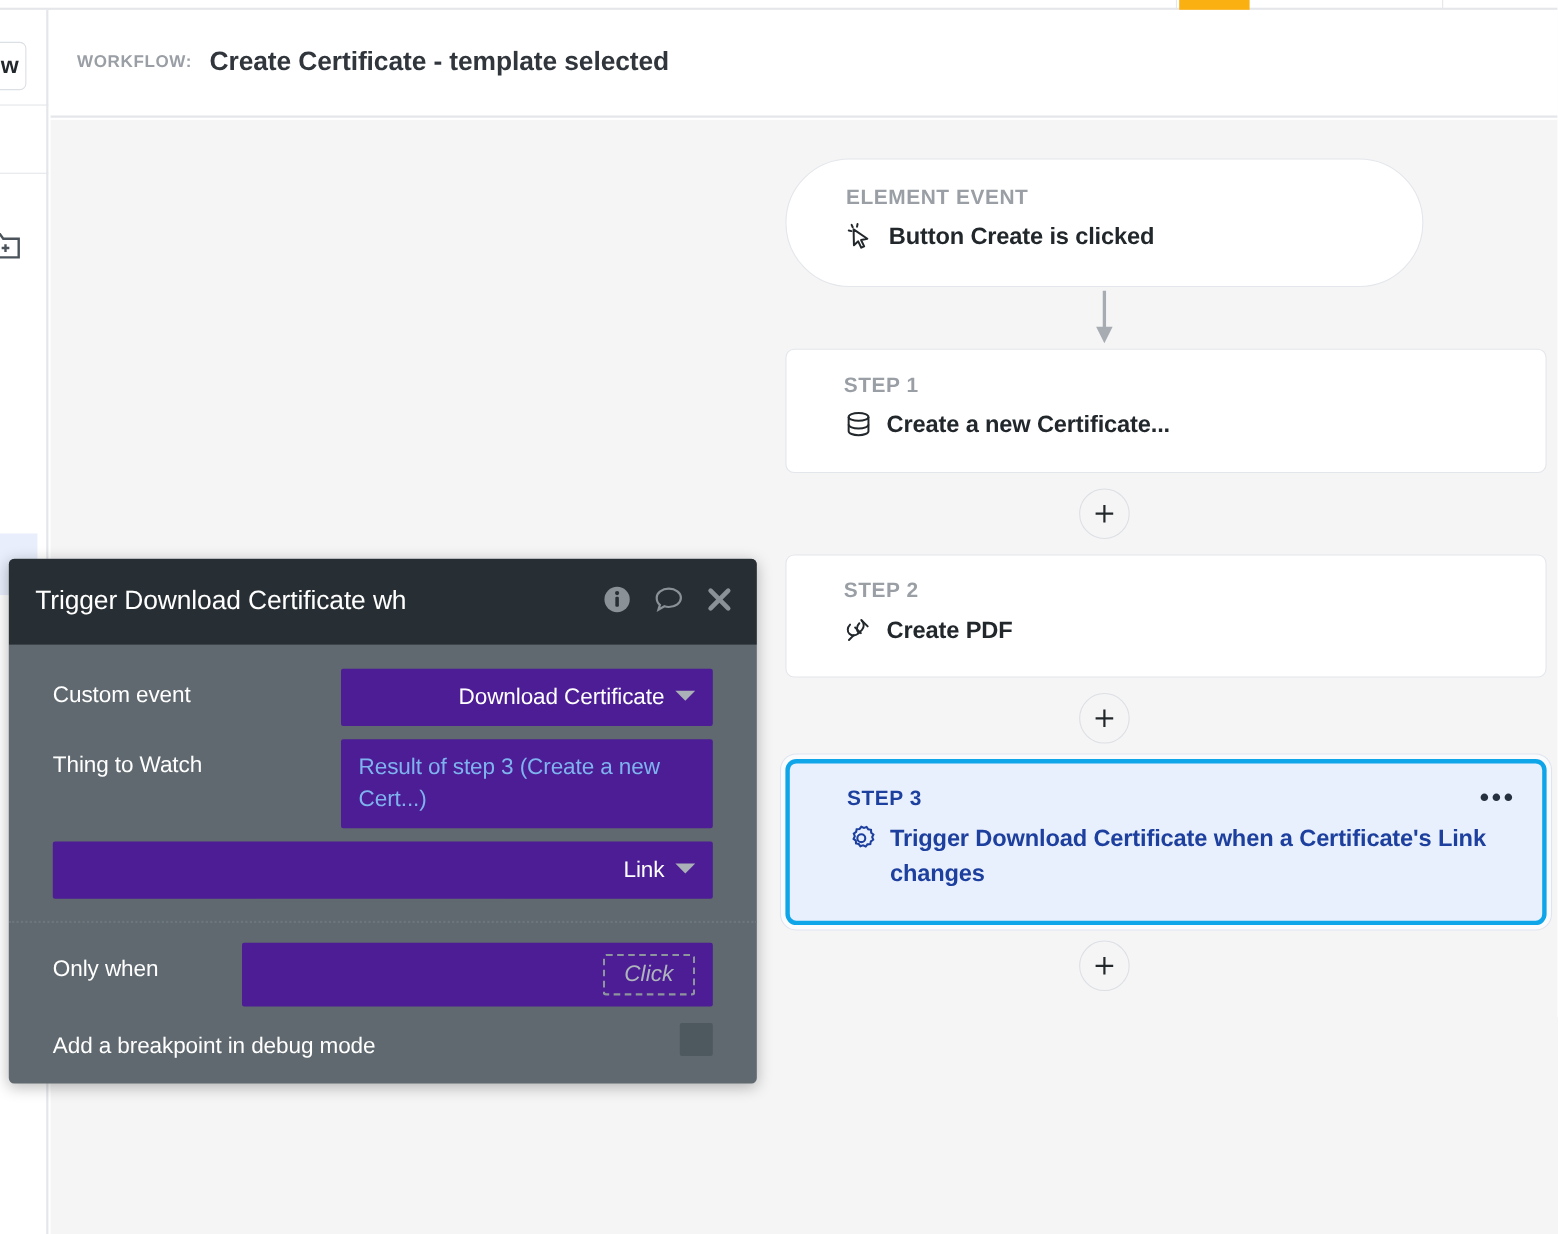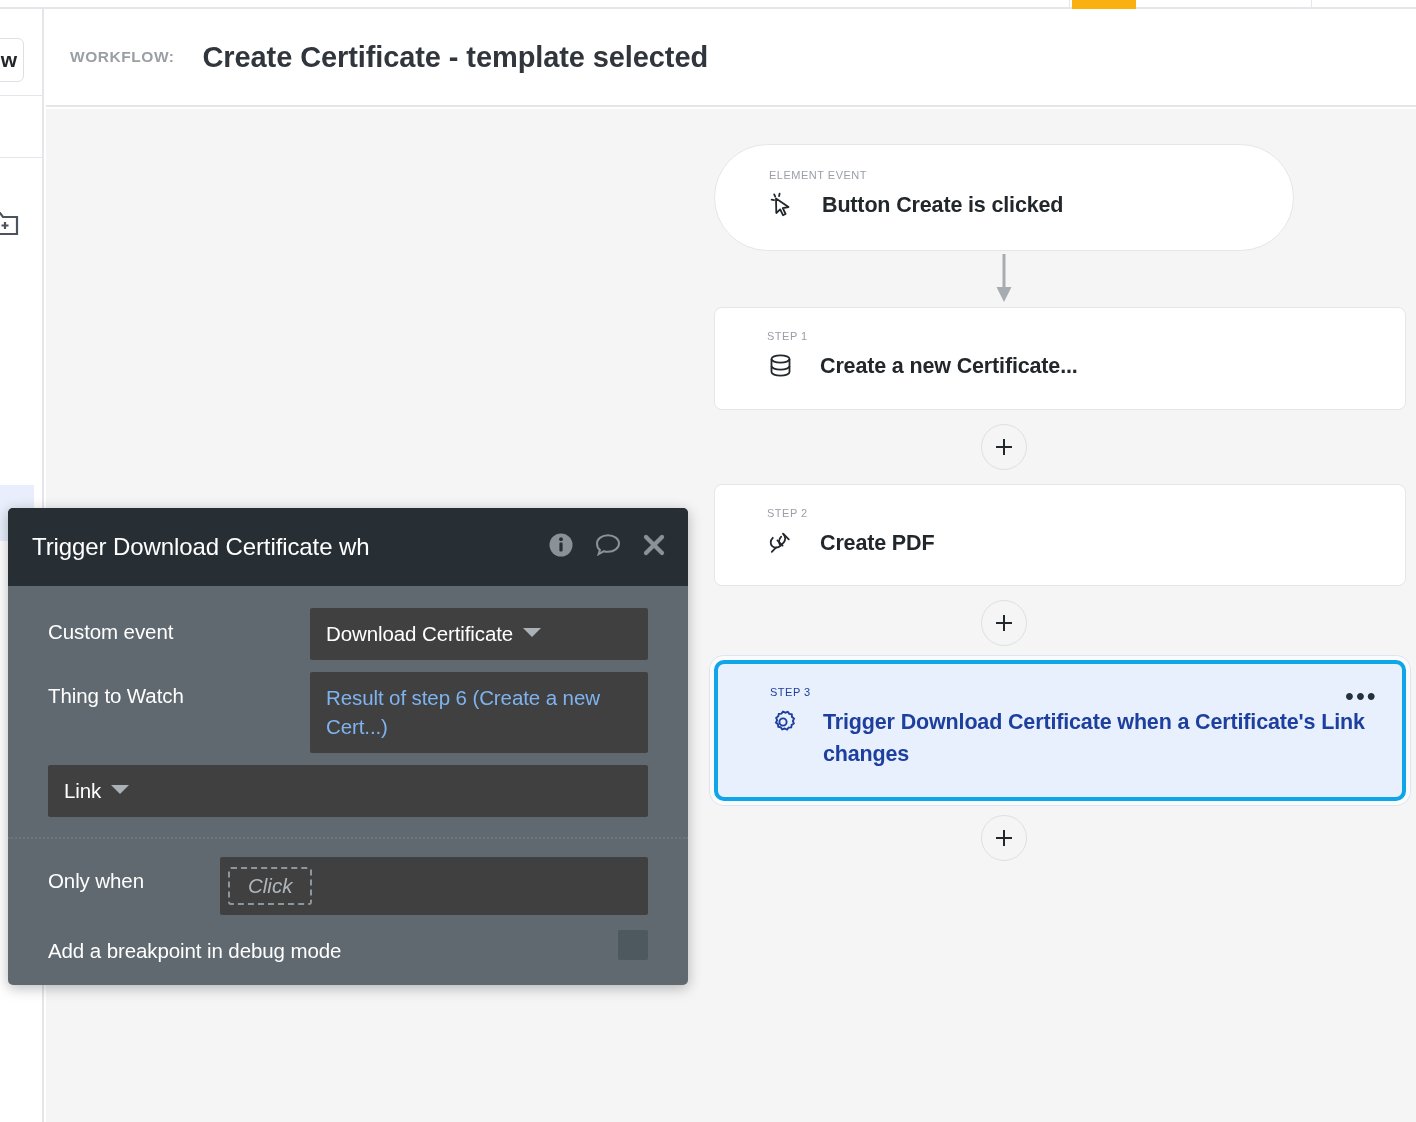--- a/index.html
+++ b/index.html
@@ -93,22 +93,22 @@
     padding-left: 24px;
   }
   .header-kicker {
     font-size: 15.5px;
     font-weight: 700;
     letter-spacing: 0.55px;
     color: #9a9fa6;
     text-transform: uppercase;
   }
   .header-title {
-    margin-left: 28px;
-    font-size: 29px;
+    margin-left: 16px;
+    font-size: 24px;
     font-weight: 700;
     color: #30363c;
     letter-spacing: -0.1px;
   }
 
   
   .canvas {
     position: absolute;
     left: 46px; top: 109px;
     width: 1370px; height: 1013px;
@@ -141,33 +141,33 @@
   .step-card.selected {
     background: #e8effd;
     border: 4px solid #0ea5e9;
     border-radius: 10px;
     box-shadow: 0 0 0 4px rgba(255,255,255,0.85),
                 0 0 0 5px #dfe5ef;
     position: relative;
   }
 
   .card-kicker {
-    font-size: 11px;
-    font-weight: 400;
+    font-size: 19px;
+    font-weight: 700;
     letter-spacing: 0.5px;
     color: #9a9fa6;
     text-transform: uppercase;
   }
   .step-card.selected .card-kicker { color: #1d3f9e; }
 
   .card-row {
     display: flex;
     align-items: flex-start;
     margin-top: 9px;
-    gap: 27px;
+    gap: 13px;
   }
   .card-icon {
     flex: 0 0 auto;
     width: 26px; height: 30px;
     display: flex;
     align-items: center;
     justify-content: center;
   }
   .card-text {
     font-size: 21.5px;
@@ -264,27 +264,27 @@
     flex: 0 0 262px;
     font-size: 20.5px;
     color: #ffffff;
     padding-top: 12px;
     letter-spacing: -0.1px;
   }
   .field-label.wide { flex: 0 0 auto; }
 
   .ctrl {
     flex: 1 1 auto;
-    background: #404040;
+    background: #4c1d95;
     border-radius: 2px;
     min-height: 48px;
     padding: 11px 16px 12px 16px;
     display: flex;
     align-items: flex-start;
-    justify-content: flex-start;
+    justify-content: flex-end;
     gap: 10px;
     cursor: pointer;
   }
   .ctrl-value {
     font-size: 20.5px;
     color: #ffffff;
     line-height: 1.42;
     letter-spacing: -0.1px;
   }
   .ctrl-value.linkish { color: #7fb3ef; }
@@ -499,21 +499,21 @@
         <div class="field-label">Custom event</div>
         <div class="ctrl">
           <span class="ctrl-value">Download Certificate</span>
           <span class="caret"></span>
         </div>
       </div>
 
       <div class="field">
         <div class="field-label">Thing to Watch</div>
         <div class="ctrl">
-          <span class="ctrl-value linkish">Result of step 6 (Create a new Cert...)</span>
+          <span class="ctrl-value linkish">Result of step 3 (Create a new Cert...)</span>
         </div>
       </div>
 
       <div class="field">
         <div class="ctrl">
           <span class="ctrl-value">Link</span>
           <span class="caret"></span>
         </div>
       </div>
 

